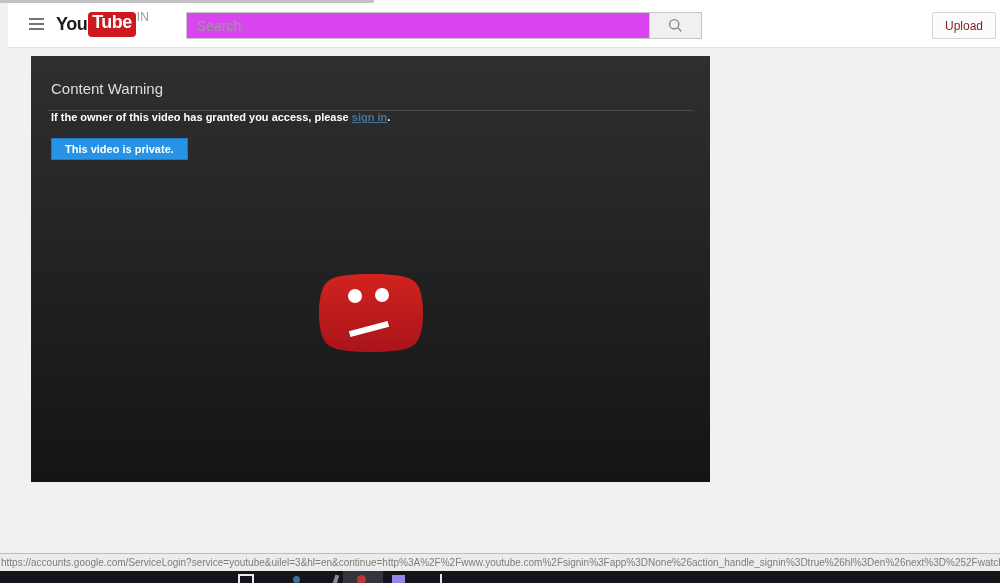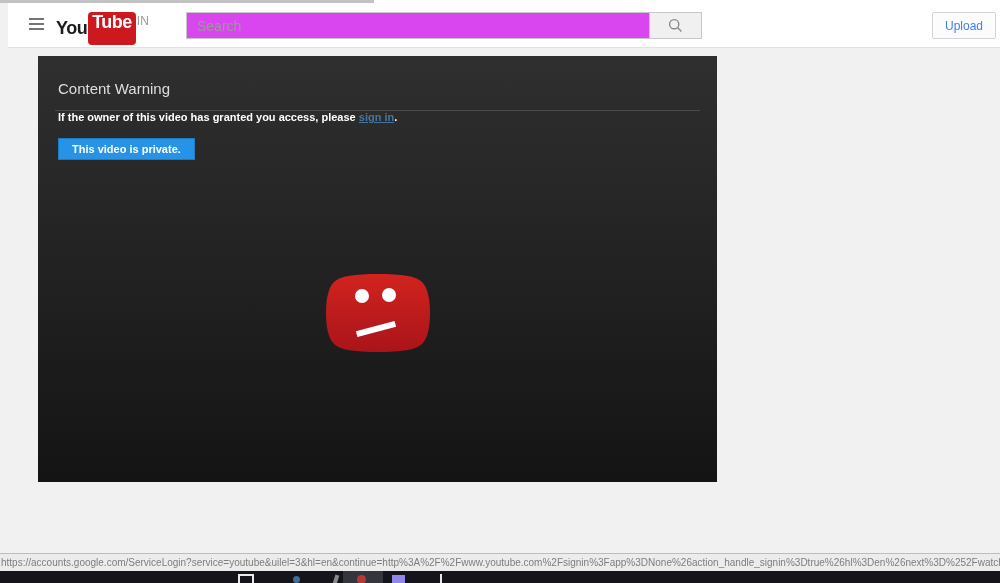--- a/index.html
+++ b/index.html
@@ -13,37 +13,37 @@
   .header { position: absolute; top: 0; left: 8px; width: 1000px; height: 48px;
             background: #ffffff; border-bottom: 1px solid #e2e2e2; }
   .hamburger { position: absolute; left: 21px; top: 18px; width: 15px; height: 12px;
                display: flex; flex-direction: column; justify-content: space-between; cursor: pointer; }
   .hamburger span { display: block; height: 2px; background: #757575; }
 
   .logo { position: absolute; left: 48px; top: 12px; display: flex; align-items: center;
           text-decoration: none; cursor: pointer; }
   .logo-you { color: #1b1b1b; font-weight: bold; font-size: 18px; letter-spacing: -0.5px; }
   .logo-tube { background: #cc181e; color: #fff; font-weight: bold; font-size: 18px;
-               letter-spacing: -0.5px; padding: 0 4px 12px 4px; border-radius: 4px; margin-left: 1px; }
+               letter-spacing: -0.5px; padding: 0 4px 4px 4px; border-radius: 4px; margin-left: 1px; }
   .logo-region { color: #9a9a9a; font-size: 12px; position: relative; top: -8px; left: 1px; }
 
   .search-input { position: absolute; left: 178px; top: 12px; width: 464px; height: 27px;
                   border: 1px solid #c6c6c6; padding: 0 10px; font-size: 14px; color: #333;
                   font-family: "Liberation Sans", sans-serif; background: #d946ef; outline: none; }
   .search-input::placeholder { color: #999; }
   .search-btn { position: absolute; left: 641px; top: 12px; width: 53px; height: 27px;
                 background: #f0f0f0; border: 1px solid #c6c6c6; cursor: pointer;
                 display: flex; align-items: center; justify-content: center; }
 
   .upload-btn { position: absolute; right: 12px; top: 12px; height: 27px; padding: 0 12px;
                 background: #fcfcfc; border: 1px solid #d3d3d3; border-radius: 2px;
-                font-size: 12px; color: #3b82f6; font-family: "Liberation Sans", sans-serif; cursor: pointer; }
+                font-size: 12px; color: #7f1d1d; font-family: "Liberation Sans", sans-serif; cursor: pointer; }
 
   
-  .main { position: absolute; top: 49px; left: 15px; width: 792px; height: 504px; background: #f1f1f1; }
+  .main { position: absolute; top: 49px; left: 8px; width: 792px; height: 504px; background: #f1f1f1; }
   .warning-panel { position: absolute; left: 23px; top: 7px; width: 679px; height: 426px;
                    background: linear-gradient(to bottom, #2f2f2f 0%, #262626 35%, #141414 100%); }
   .warning-title { font-size: 15px; font-weight: normal; color: #dedede;
                    padding: 24px 20px 13px 20px; }
   .warning-divider { border: none; border-top: 1px solid #4a4a4a; margin: 0 17px; }
   .warning-message { margin: 0 20px 0 20px; font-size: 11px; font-weight: bold; color: #ffffff; }
   .signin-link { color: #47759e; text-decoration: underline; cursor: pointer; }
   .private-btn { display: block; margin: 15px 0 0 20px; background: #2793e6; color: #fff;
                  border: 1px solid #1d7bc4; font-size: 11px; font-weight: bold;
                  font-family: "Liberation Sans", sans-serif; padding: 4px 13px; cursor: pointer; }

